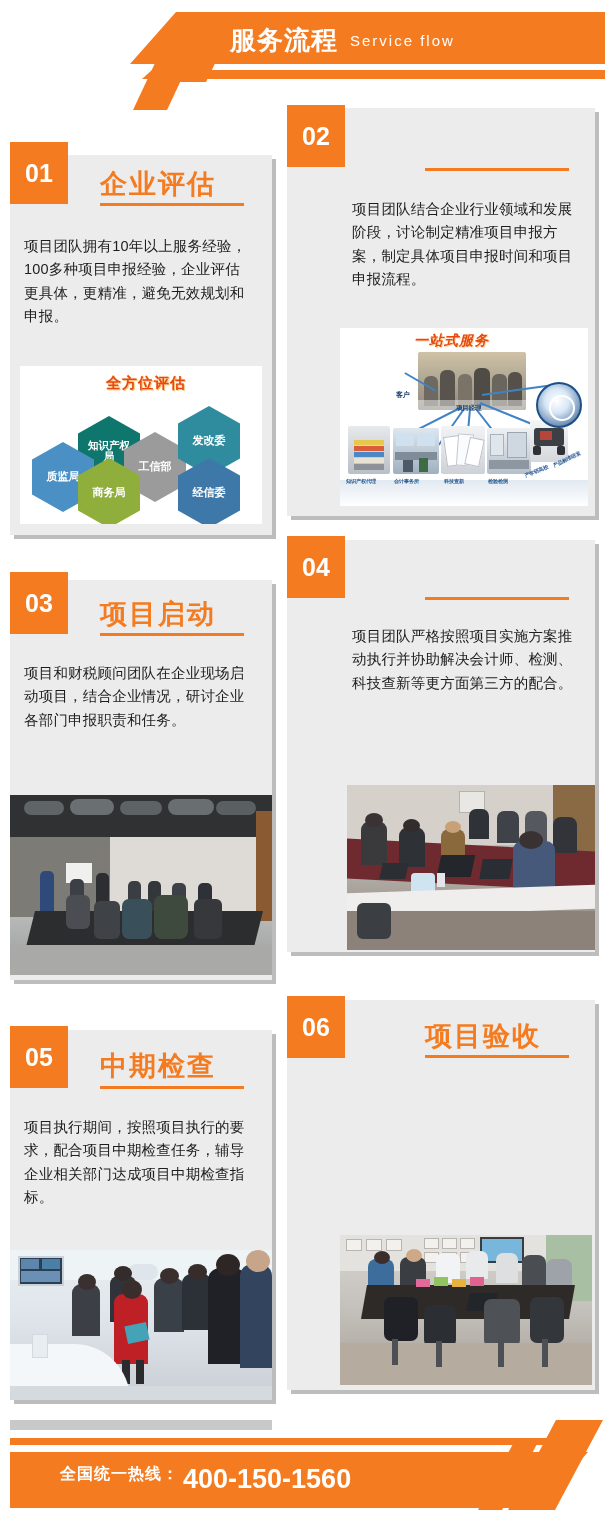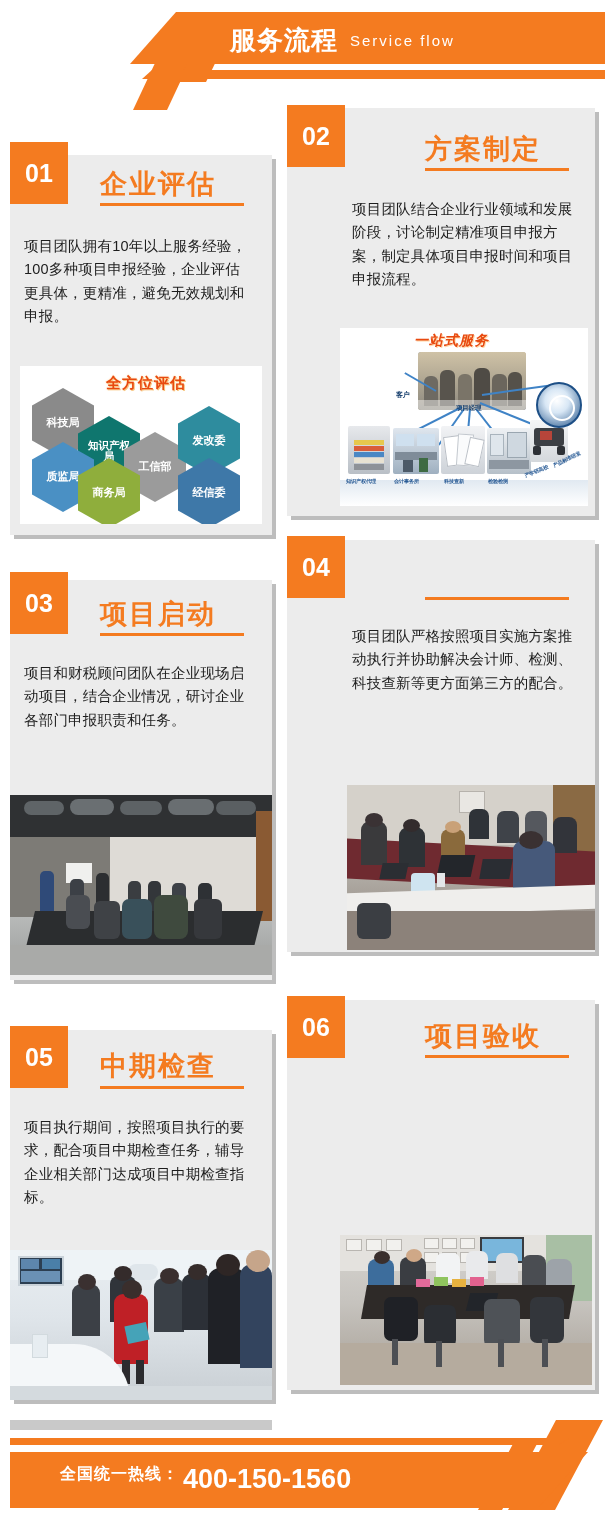--- a/index.html
+++ b/index.html
@@ -162,39 +162,37 @@
   <div class="card" style="left:10px; top:155px; width:262px; height:380px;">
   </div>
   <div class="badge" style="left:10px; top:142px;">01</div>
   <div class="card-title" style="left:100px; top:166px;">企业评估</div>
   <div class="card-title-rule" style="left:100px; top:203px; width:144px;"></div>
   <div class="card-body" style="left:24px; top:235px; width:226px;">项目团队拥有10年以上服务经验，100多种项目申报经验，企业评估更具体，更精准，避免无效规划和申报。</div>
 
   <div class="hexwrap" style="left:20px; top:366px; width:242px; height:158px;">
     <div class="hex-title" style="left:86px; top:8px;">全方位评估</div>
 
-    <div class="hex" style="left:12px; top:22px; width:62px; height:70px; background:#8A8A8A; font-size:11px;">科技局</div>
 
     <div class="hex" style="left:58px; top:50px; width:62px; height:70px; background:#0f766e; font-size:10.5px; padding:0 6px;">知识产权局</div>
 
     <div class="hex" style="left:12px; top:76px; width:62px; height:70px; background:#4A90C4; font-size:11px;">质监局</div>
 
     <div class="hex" style="left:104px; top:66px; width:62px; height:70px; background:#9B9B9B; font-size:11px;">工信部</div>
 
     <div class="hex" style="left:58px; top:92px; width:62px; height:70px; background:#8FAE3C; font-size:11px;">商务局</div>
 
     <div class="hex" style="left:158px; top:40px; width:62px; height:70px; background:#2E8C9E; font-size:11px;">发改委</div>
 
     <div class="hex" style="left:158px; top:92px; width:62px; height:70px; background:#3E78A8; font-size:11px;">经信委</div>
   </div>
 
   <div class="card" style="left:287px; top:108px; width:308px; height:408px;">
   </div>
   <div class="badge" style="left:287px; top:105px;">02</div>
-  <div class="card-title" style="left:425px; top:131px;">方案制定</div>
   <div class="card-title-rule" style="left:425px; top:168px; width:144px;"></div>
   <div class="card-body" style="left:352px; top:198px; width:232px;">项目团队结合企业行业领域和发展阶段，讨论制定精准项目申报方案，制定具体项目申报时间和项目申报流程。</div>
 
   <div class="oss" style="left:340px; top:328px; width:248px; height:178px;">
     <div class="oss-floor"></div>
     <div class="oss-title" style="left:74px; top:4px;">一站式服务</div>
 
     <div class="oss-hub" style="left:78px; top:24px; width:108px; height:58px;">
       <div class="pblk" style="left:0;top:0;width:100%;height:100%;background:linear-gradient(180deg,#cfc2a6 0%,#a8a08e 60%,#8e8a80 100%);"></div>
       <div class="pblk" style="left:6px;top:24px;width:14px;height:30px;background:#6e6a62;border-radius:6px 6px 0 0;"></div>

